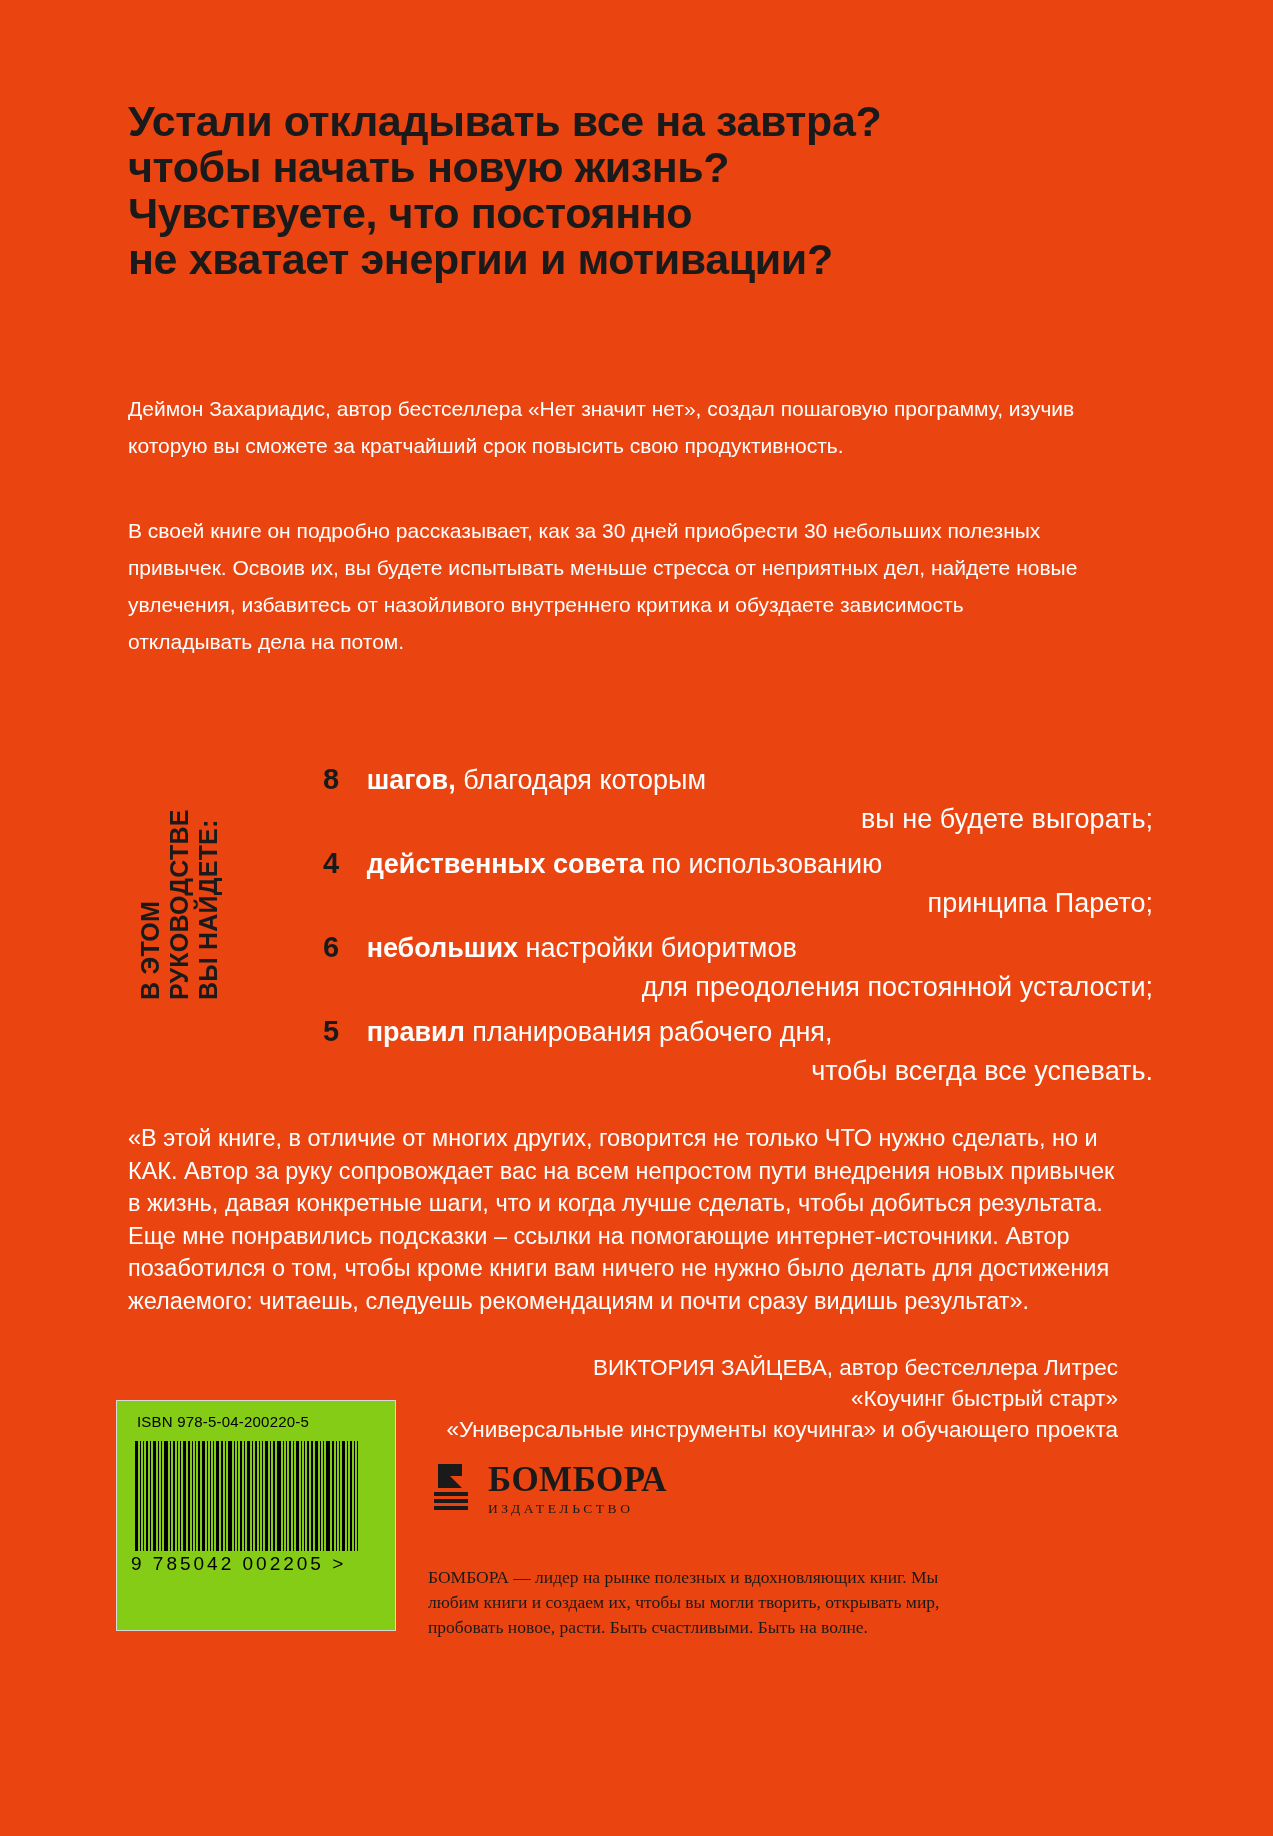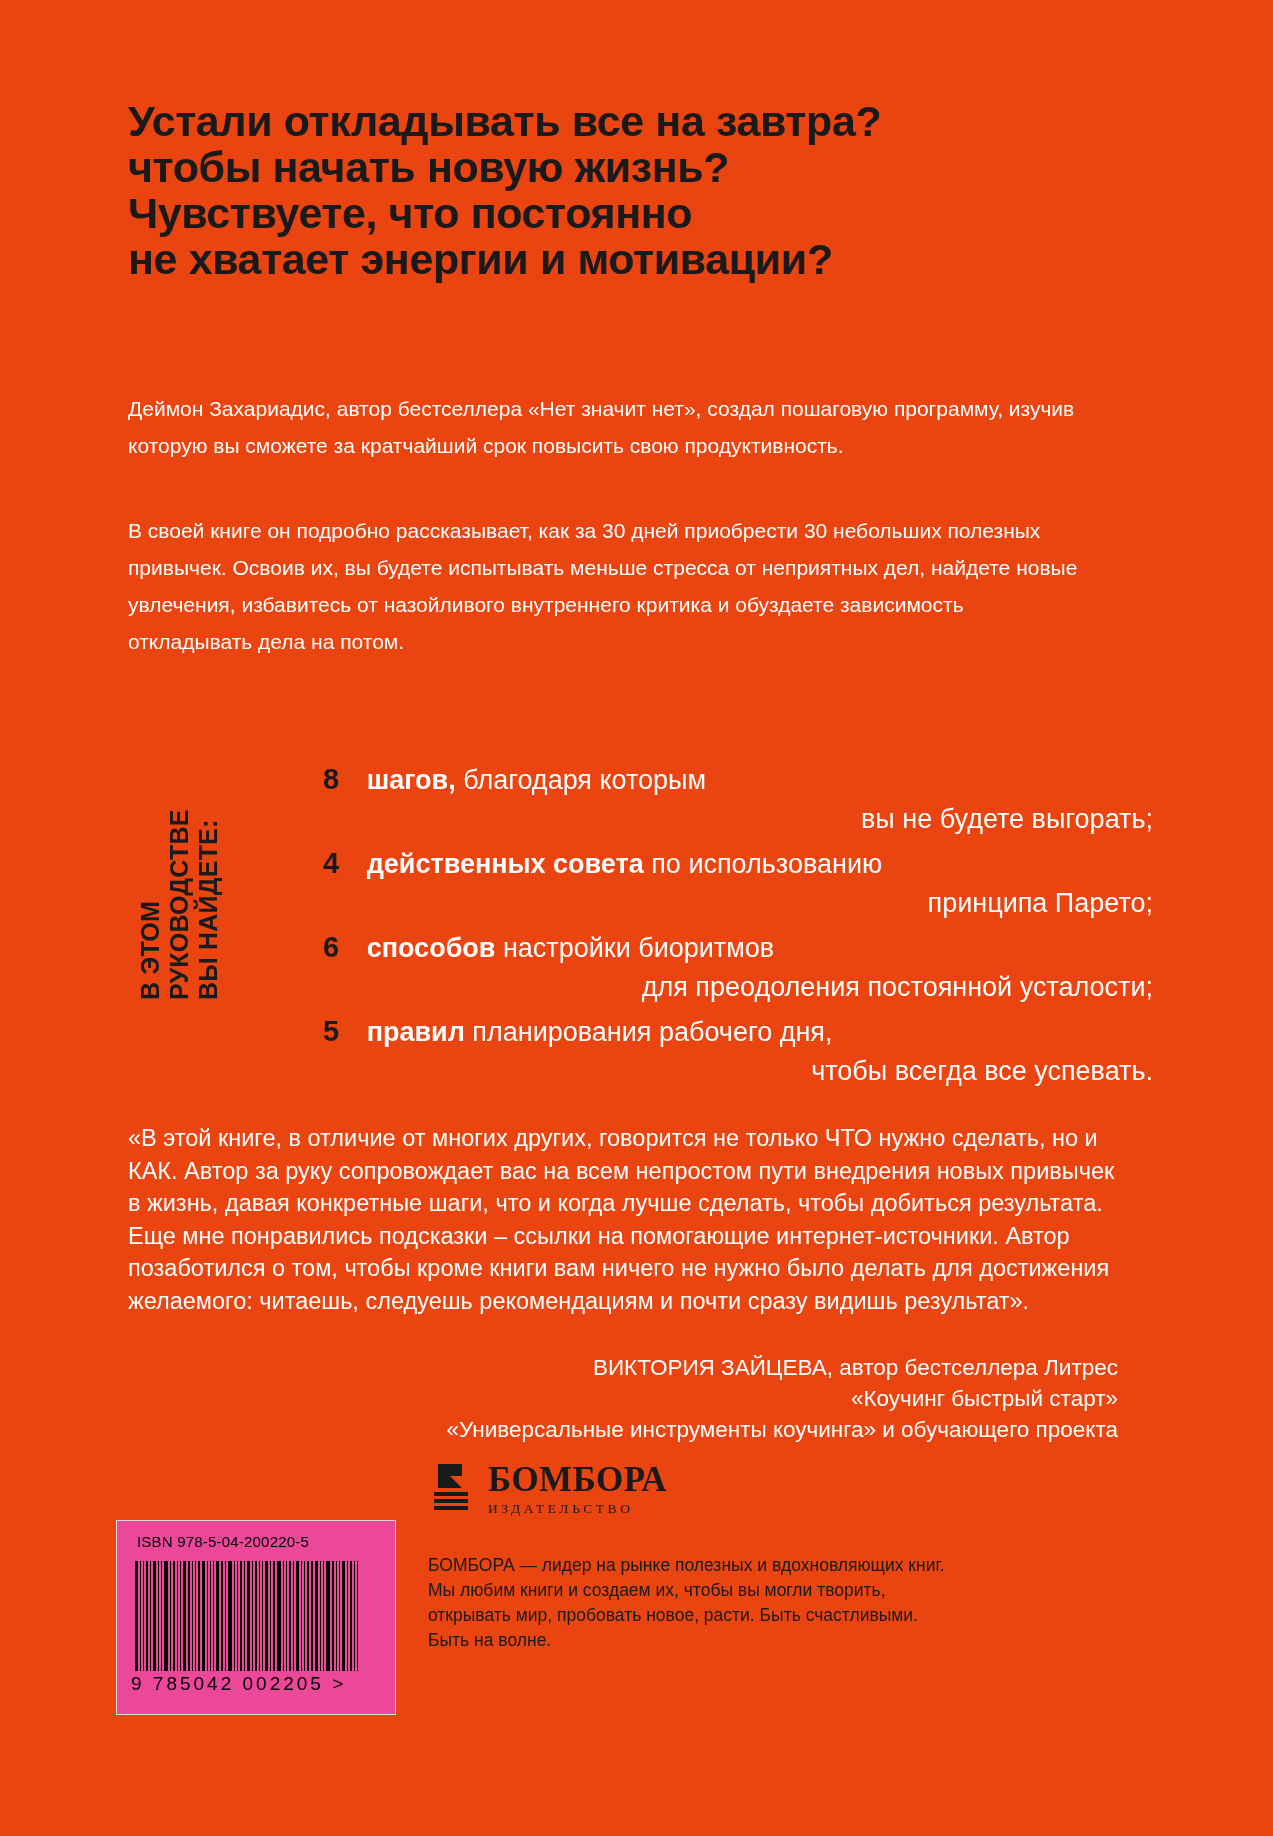--- a/index.html
+++ b/index.html
@@ -127,24 +127,24 @@
     font-size: 22.5px;
     line-height: 31px;
     text-align: right;
   }
   .review-attrib .caps { font-weight: normal; }
 
   
   .barcode-box {
     position: absolute;
     left: -12px;
-    top: 1520px;
+    top: 1400px;
     width: 280px;
-    height: 195px;
-    background: #ec4899;
+    height: 231px;
+    background: #84cc16;
     border: 1px solid #d8d8d8;
     box-sizing: border-box;
   }
   .isbn-text {
     position: absolute;
     left: 20px;
     top: 12px;
     font-size: 15px;
     color: #000;
     letter-spacing: 0.2px;
@@ -199,25 +199,26 @@
     letter-spacing: 0.5px;
     line-height: 36px;
   }
   .pub-sub {
     font-size: 13.5px;
     color: #1a1a1a;
     letter-spacing: 3.6px;
     margin-top: 3px;
   }
   .pub-desc {
-    margin-top: 36px;
+    margin-top: 48px;
     color: #1a1a1a;
     font-size: 17.5px;
     line-height: 25px;
     width: 520px;
+    font-family: Liberation Serif, serif;
   }
 </style>
 </head>
 <body>
 
 <div class="cover">
   <div class="content">
 
     <div class="headline">
       <div>Устали откладывать все на завтра?</div>
@@ -243,21 +244,21 @@
         <span class="bold">шагов,</span><span> благодаря которым</span>
         <span class="l2">вы не будете выгорать;</span>
       </div>
       <div class="finding">
         <span class="num">4</span>
         <span class="bold">действенных совета</span><span> по использованию</span>
         <span class="l2">принципа Парето;</span>
       </div>
       <div class="finding">
         <span class="num">6</span>
-        <span class="bold">способов</span><span> настройки биоритмов</span>
+        <span class="bold">небольших</span><span> настройки биоритмов</span>
         <span class="l2">для преодоления постоянной усталости;</span>
       </div>
       <div class="finding">
         <span class="num">5</span>
         <span class="bold">правил</span><span> планирования рабочего дня,</span>
         <span class="l2">чтобы всегда все успевать.</span>
       </div>
     </div>
 
     <div class="review">«В этой книге, в отличие от многих других, говорится не только ЧТО нужно сделать, но и КАК.  Автор за руку сопровождает вас на всем непростом пути внедрения новых привычек в жизнь, давая конкретные шаги, что и когда лучше сделать, чтобы добиться результата. Еще мне понравились подсказки – ссылки на помогающие интернет-источники. Автор позаботился о том, чтобы кроме книги вам ничего не нужно было делать для достижения желаемого: читаешь, следуешь рекомендациям и почти сразу видишь результат».</div>

